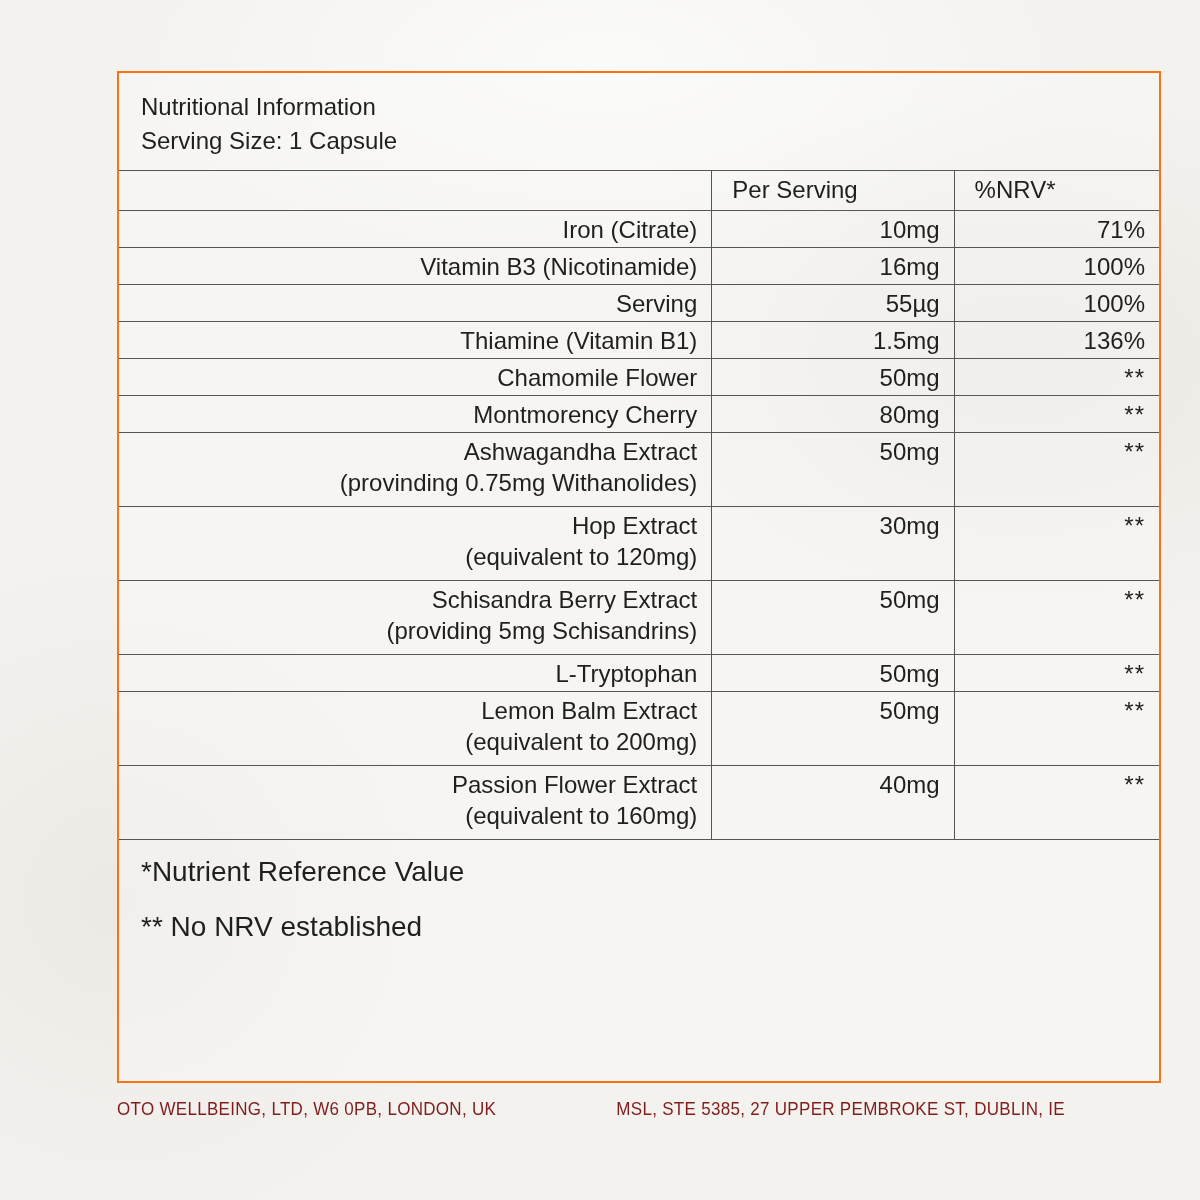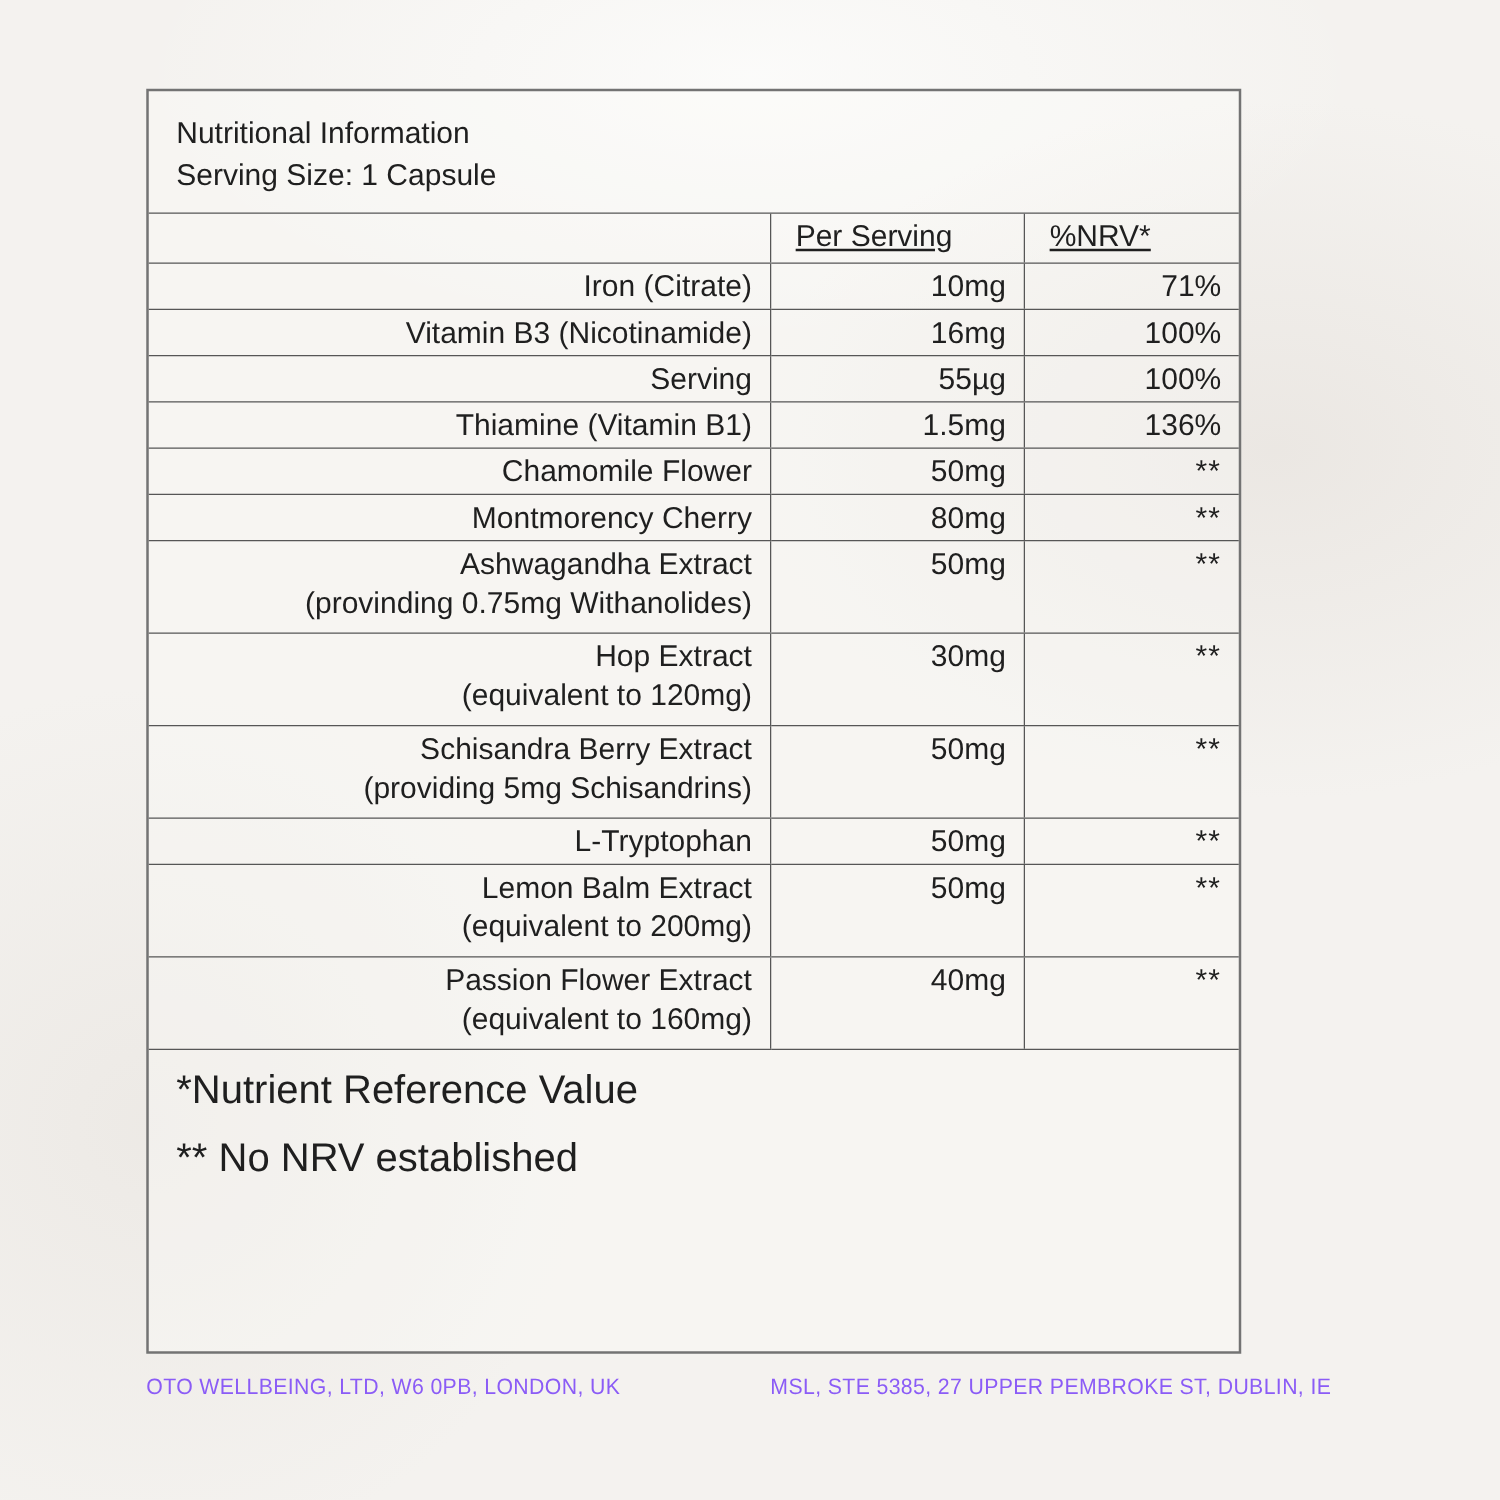--- a/index.html
+++ b/index.html
@@ -18,23 +18,23 @@
       radial-gradient(ellipse 600px 400px at 85% 30%, rgba(224,218,212,0.45), rgba(224,218,212,0) 70%),
       radial-gradient(ellipse 500px 500px at 10% 75%, rgba(226,221,215,0.4), rgba(226,221,215,0) 70%),
       radial-gradient(ellipse 700px 300px at 50% 5%, rgba(252,252,251,0.9), rgba(252,252,251,0) 70%);
     overflow: hidden;
   }
 
   .panel {
     position: absolute;
     left: 117px;
     top: 71px;
-    width: 876px;
+    width: 1044px;
     min-height: 1012px;
-    border: 2px solid #737373;
+    border: 2px solid #f97316;
     background: rgba(252,251,250,0.35);
   }
 
   .intro {
     padding: 17px 22px 12px 22px;
     border-bottom: 1px solid #565656;
     font-size: 24px;
     line-height: 34px;
   }
 
@@ -53,45 +53,45 @@
     text-align: left;
     vertical-align: top;
     font-size: 24px;
     line-height: 31px;
     padding: 3px 14px 2px 20px;
     border-bottom: 1px solid #565656;
   }
 
   th.val, td.val { border-left: 1px solid #565656; }
 
-  thead th { height: 39px; text-decoration: underline; }
+  thead th { height: 39px; }
   tbody td { height: 37px; text-align: right; }
   tr.tall td { height: 74px; }
 
   td.name { white-space: pre-line; }
 
   td.nrv-stars { letter-spacing: 1px; }
 
   .footnotes {
     padding: 16px 22px 32px 22px;
-    font-size: 32px;
+    font-size: 28px;
     line-height: 31px;
   }
   .footnotes .note + .note { margin-top: 24px; }
 
   .addresses {
     position: absolute;
     left: 117px;
     top: 1100px;
     width: 948px;
     display: flex;
     justify-content: space-between;
     font-size: 17px;
     letter-spacing: 0.3px;
-    color: #8b5cf6;
+    color: #7f1d1d;
     transform: scaleY(1.05);
   }
 </style>
 </head>
 <body>
 
 <div class="panel">
 
   <div class="intro">
     <div>Nutritional Information</div>

